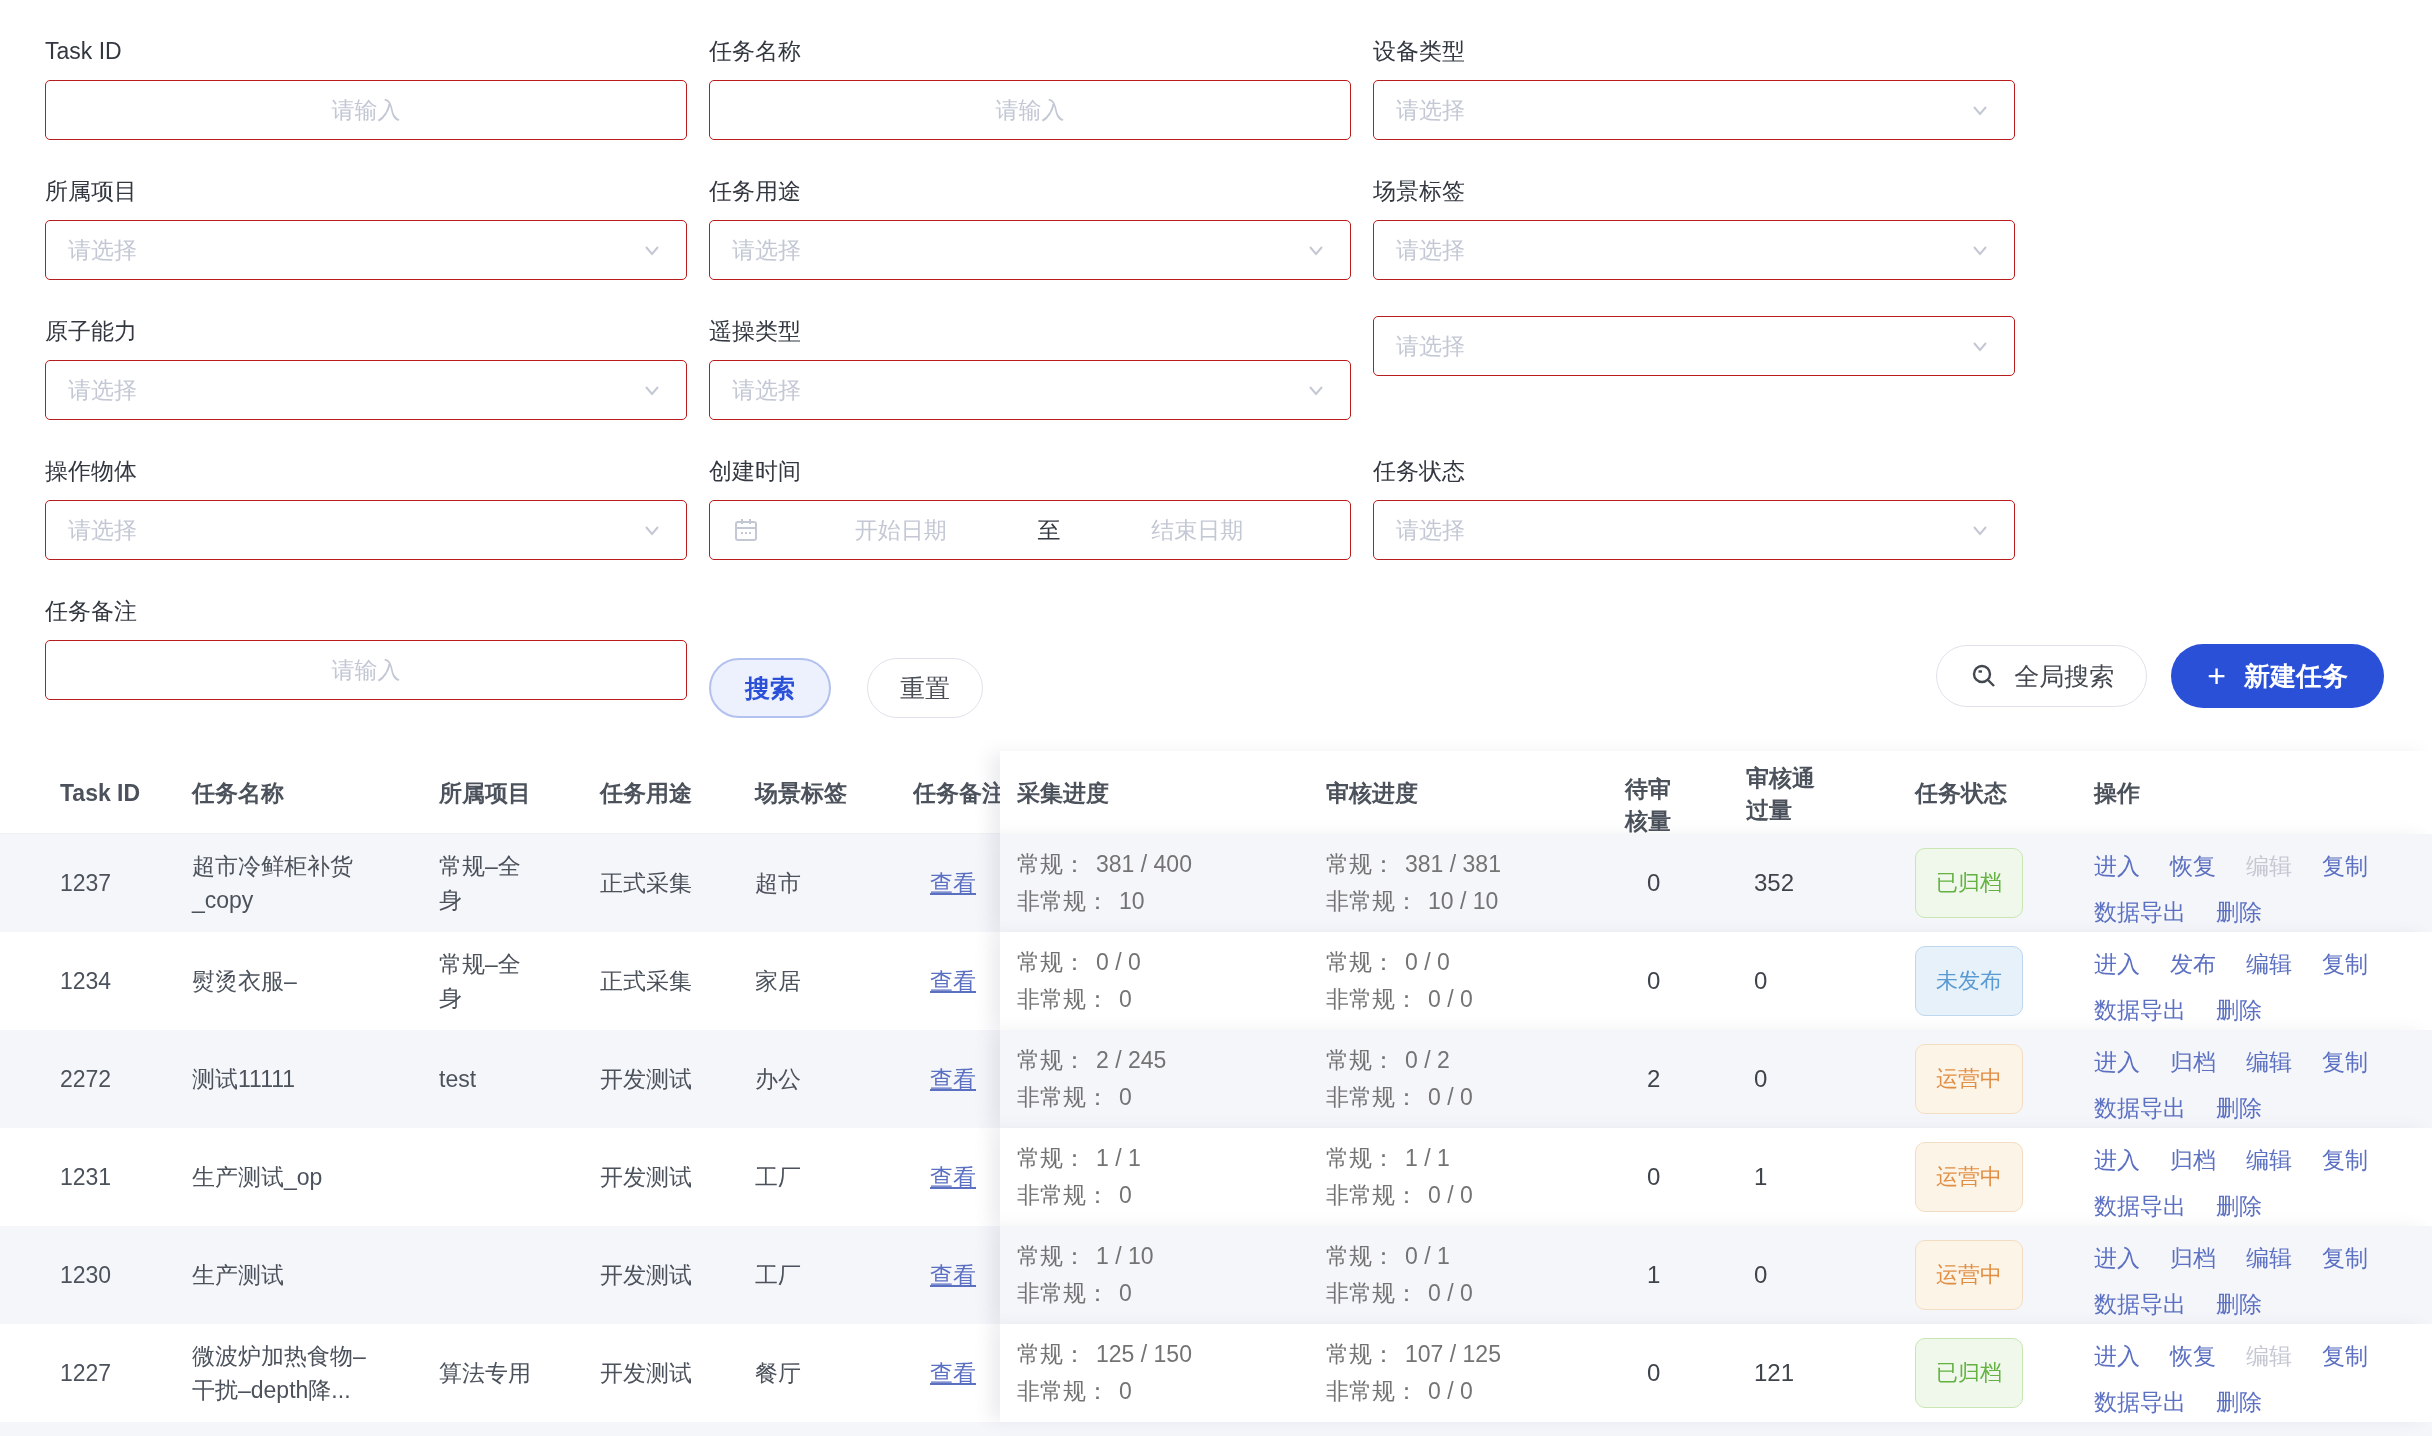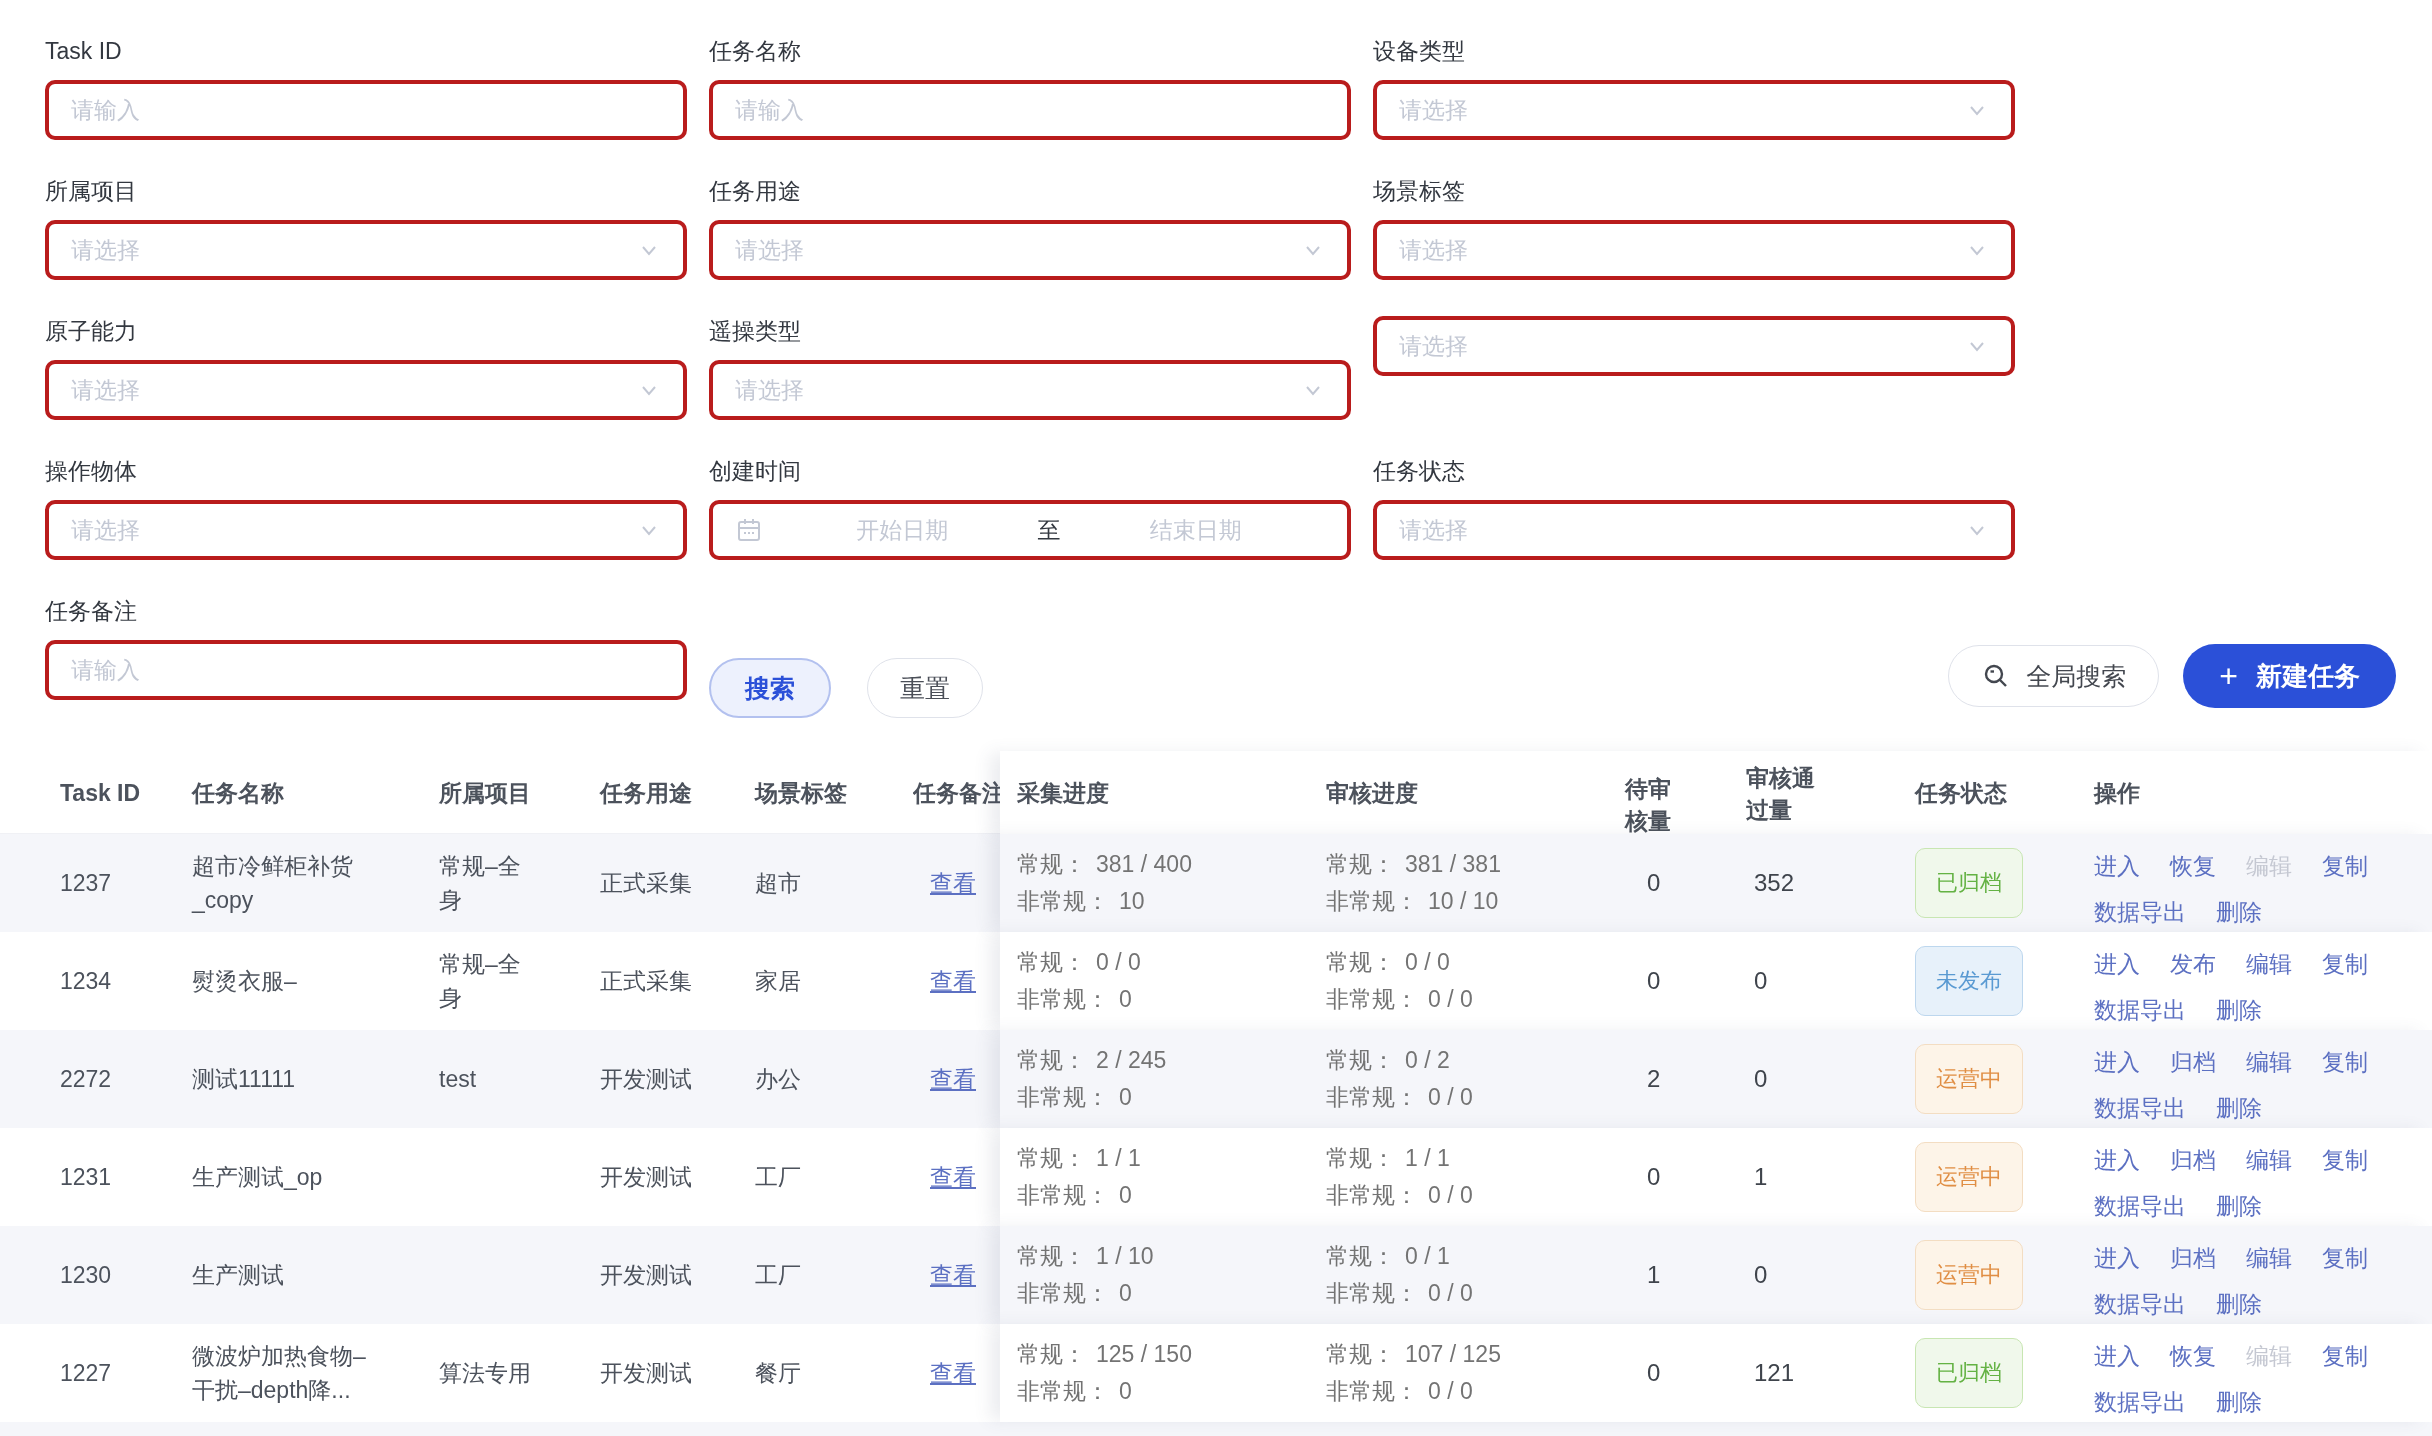--- a/index.html
+++ b/index.html
@@ -9,41 +9,41 @@
     background:#ffffff; color:#333840; overflow:hidden; position:relative;
   }
   
   #filter-grid {
     margin:36px 0 0 45px; width:1970px;
     display:grid; grid-template-columns:642px 642px 642px; column-gap:22px;
   }
   .f-field { margin-bottom:36px; }
   .f-label { font-size:23px; line-height:30px; color:#333840; margin-bottom:14px; }
   .f-control {
-    height:60px; border:4px solid #b91c1c; border-radius:10px; background:#fff;
-    display:flex; align-items:center; padding:0 22px;
+    height:60px; border:1px solid #b91c1c; border-radius:5px; background:#fff;
+    display:flex; align-items:center; padding:0 22px;justify-content:center;
   }
   .placeholder { color:#c3c8d4; font-size:23px; }
   .chev { margin-left:auto; flex-shrink:0; }
   .dr-part { flex:1; text-align:center; }
   .dr-sep { color:#333840; font-size:23px; padding:0 6px; }
   .cal-icon { flex-shrink:0; margin-right:10px; }
   .f-buttons { display:flex; align-items:center; gap:36px; padding-top:44px; }
   button { font-family:inherit; cursor:pointer; }
   .btn-search {
     height:60px; padding:0 34px; border-radius:30px;
     background:#edf1fd; border:2px solid #b3c1ef; color:#2b50d8;
     font-size:25px; font-weight:700;
   }
   .btn-reset {
     height:60px; padding:0 32px; border-radius:30px;
     background:#fff; border:1px solid #dfe2ea; color:#4b4f58; font-size:25px;
   }
   
-  #toolbar { position:absolute; top:644px; right:36px; display:flex; align-items:center; gap:24px; }
+  #toolbar { position:absolute; top:644px; right:48px; display:flex; align-items:center; gap:24px; }
   .btn-global {
     height:62px; padding:0 32px; border-radius:31px; background:#fff;
     border:1px solid #dfe2ea; color:#43474f; font-size:25px;
     display:flex; align-items:center; gap:15px;
   }
   .btn-new {
     height:64px; padding:0 36px; border-radius:32px; background:#2b50d8; border:none;
     color:#fff; font-size:26px; font-weight:700; display:flex; align-items:center; gap:18px;
   }
   .plus { font-size:32px; font-weight:400; line-height:1; }

